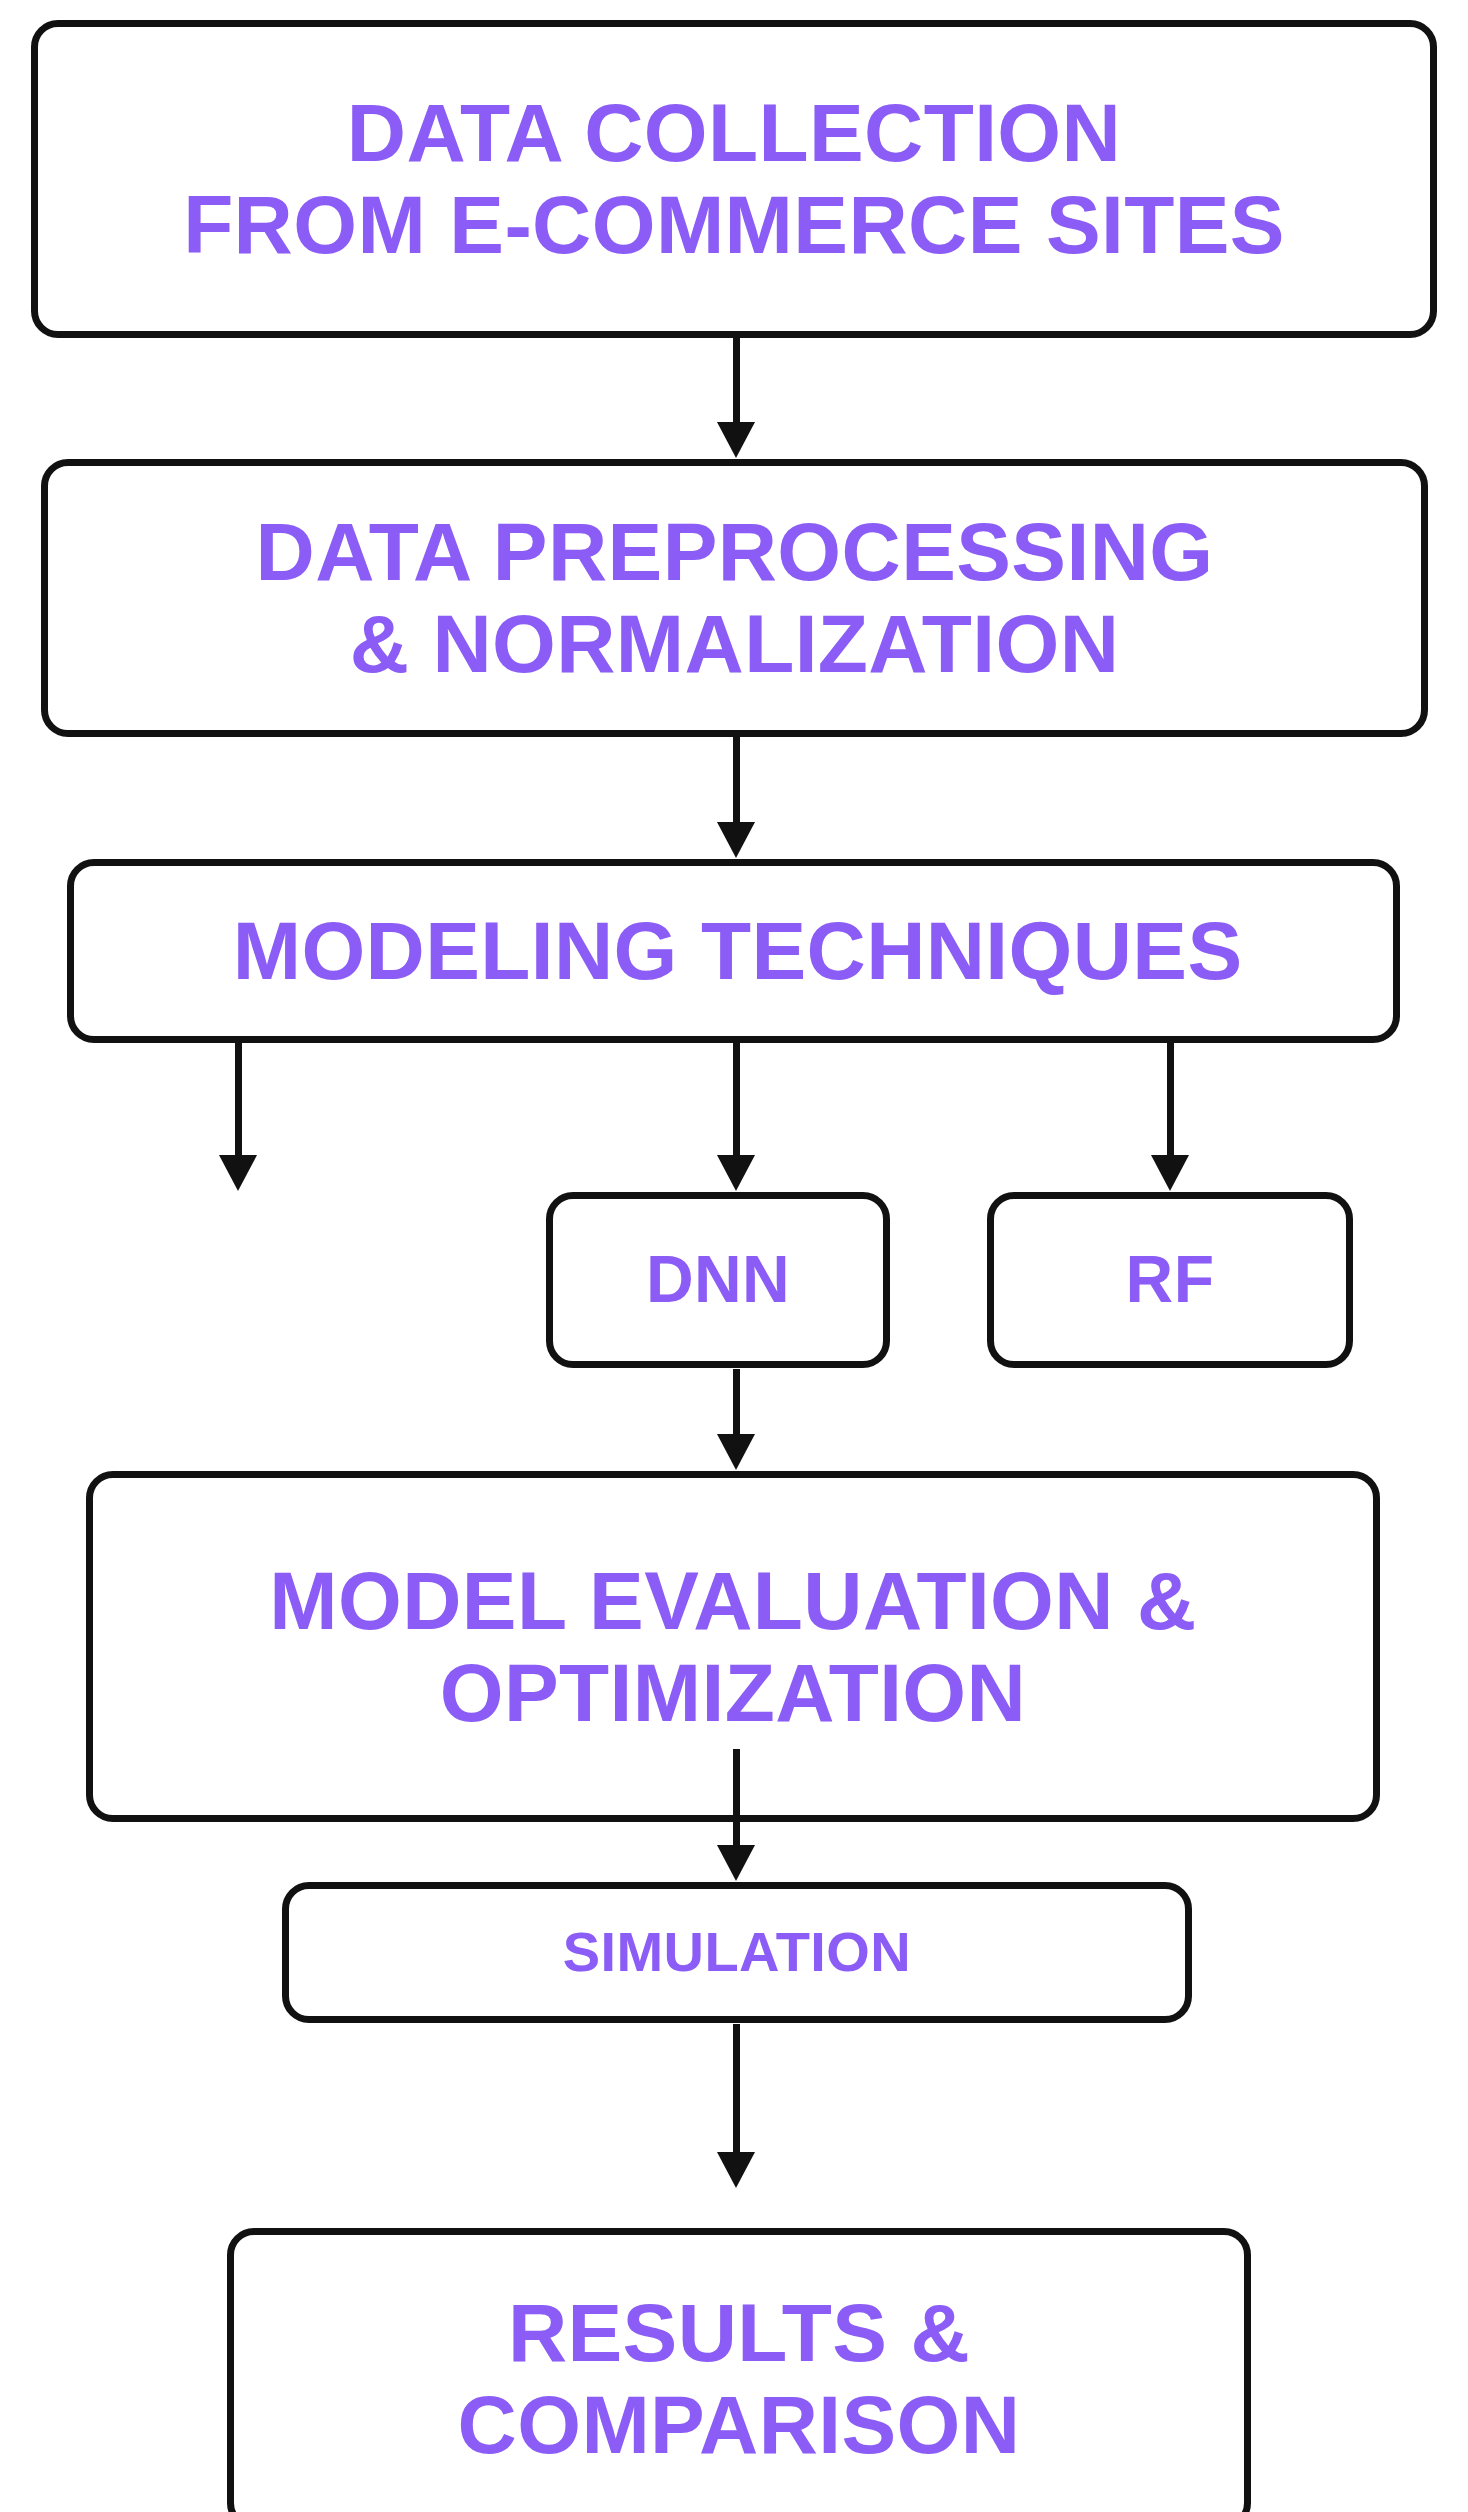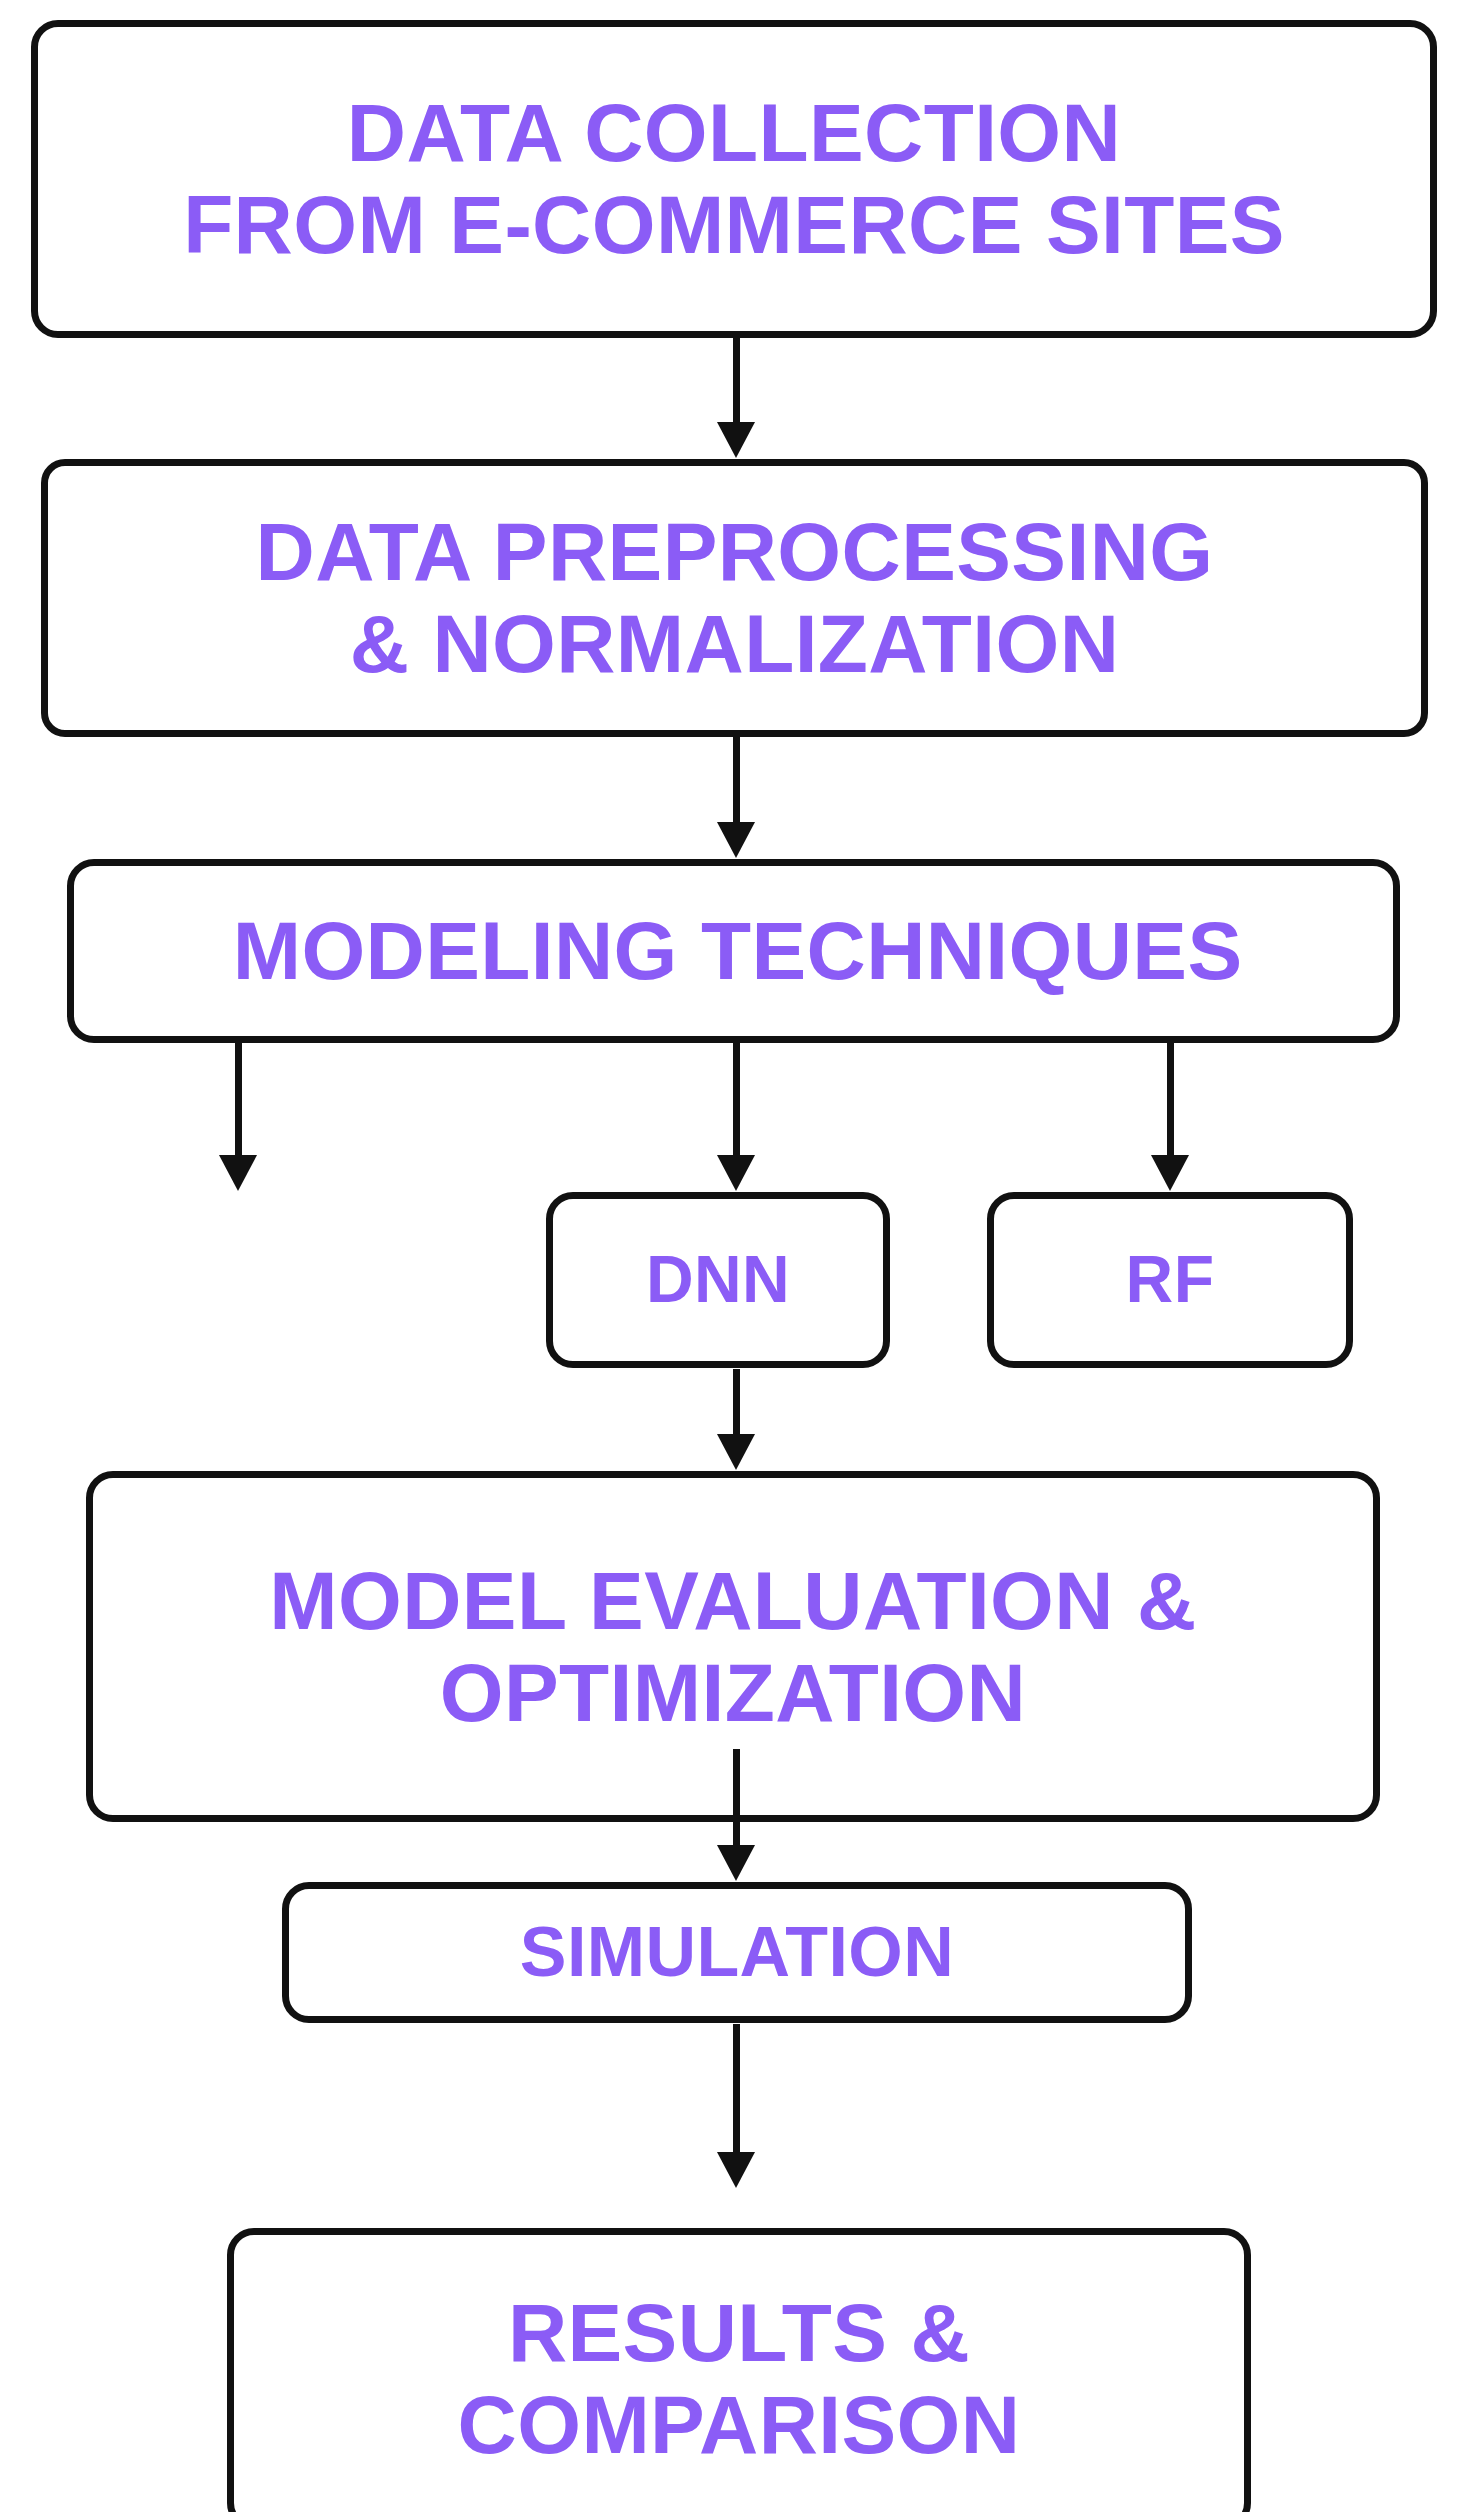--- a/index.html
+++ b/index.html
@@ -31,27 +31,27 @@
     letter-spacing: 0.4px;
     line-height: 1.12;
     padding: 3.1px 7.8px;
   }
   .node .txt {
     display: block;
     white-space: pre-line;
   }
   
   #n-collection   { left: 31px;   top: 19.6px;   width: 1406px; height: 318px;  font-size: 82px; }
-  #n-preprocess   { left: 41px;   top: 459px;  width: 1387px; height: 278px;  font-size: 82px; border-radius: 24px; }
+  #n-preprocess   { left: 41px;   top: 459px;  width: 1387px; height: 278px;  font-size: 82px; }
   #n-modeling     { left: 67px;   top: 859px; width: 1333px; height: 184px;  font-size: 82px; padding-left: 16px; }
   #n-ann          { left: 120px;  top: 1192px; width: 237px;  height: 176px;  font-size: 82px; }
   #n-dnn          { left: 546px;  top: 1192px; width: 344px;  height: 176px;  font-size: 66px; }
   #n-rf           { left: 987px; top: 1192px; width: 366px;  height: 176px;  font-size: 66px; }
   #n-evaluation   { left: 86px;  top: 1471px; width: 1294px; height: 351px;  font-size: 82px; }
-  #n-simulation   { left: 282px;  top: 1882px; width: 910px; height: 141px;  font-size: 70px; }
+  #n-simulation   { left: 282px;  top: 1882px; width: 910px; height: 141px;  font-size: 56px; }
   #n-results      { left: 227px;  top: 2188px; width: 1024px; height: 302px;  font-size: 82px; margin-top: 40px; }
 
   
   .edge {
     position: absolute;
   }
   .edge .shaft {
     position: absolute;
     left: 0;
     top: 0;

